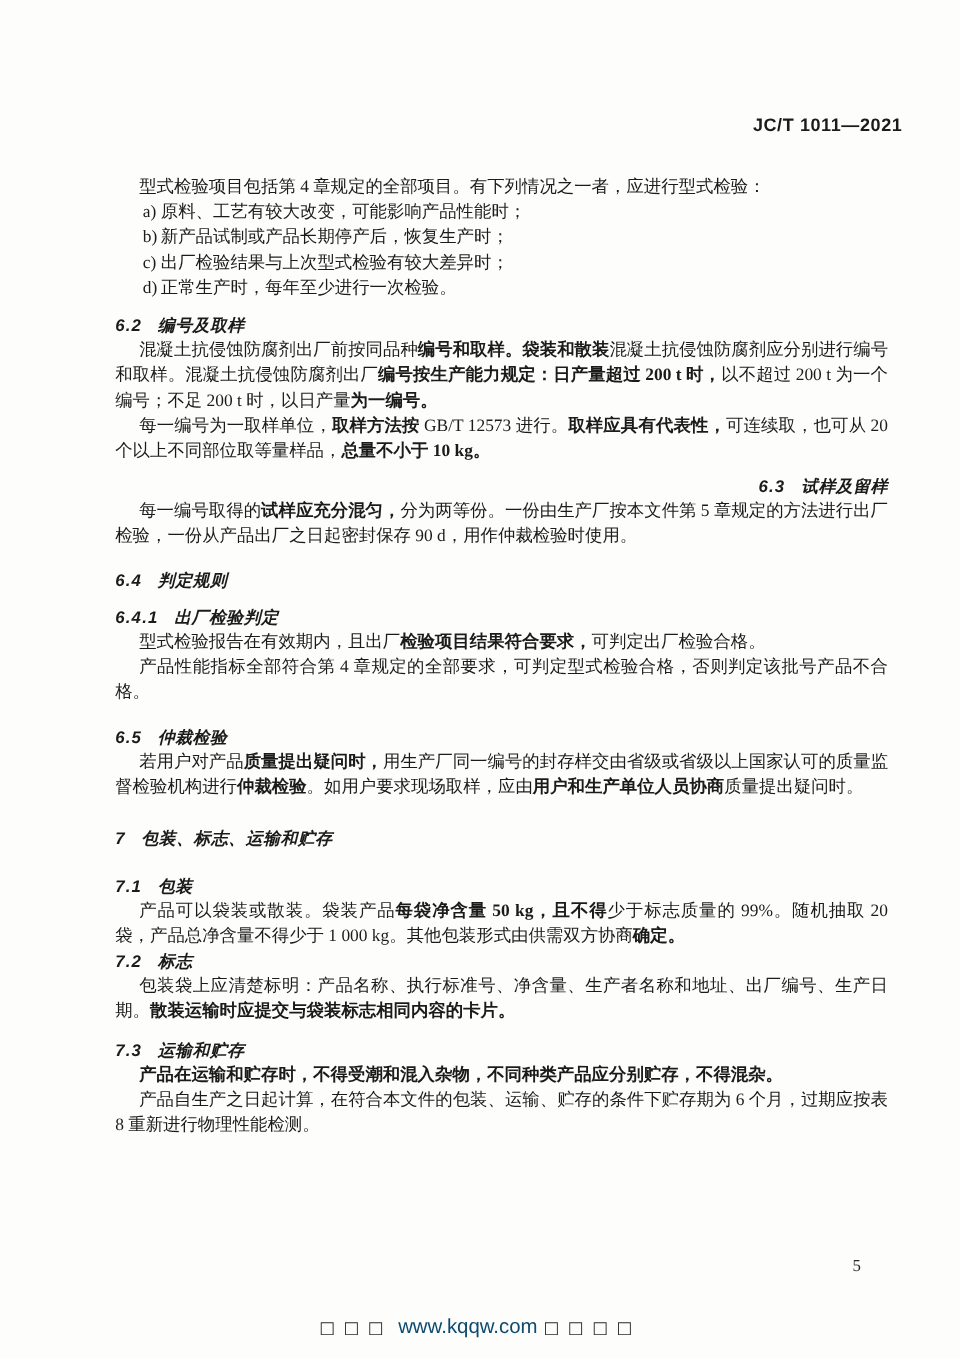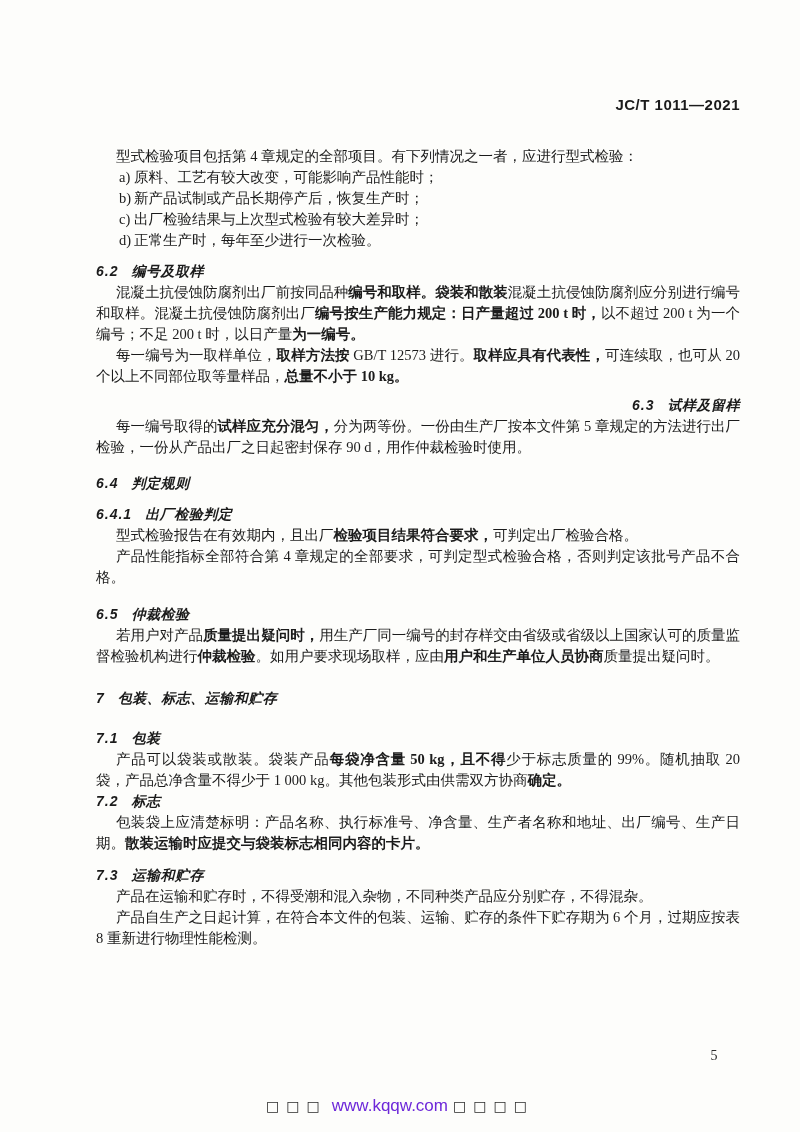--- a/index.html
+++ b/index.html
@@ -1,40 +1,40 @@
 <!DOCTYPE html>
 <html><head>
 <meta charset="utf-8">
 <style>
   html,body{margin:0;padding:0;background:#ffffff;}
   .page{position:relative;width:800px;height:1132px;background:#fdfdfb;overflow:hidden;color:#1b1b1b;}
-  .header{position:absolute;top:96px;left:96px;width:644px;text-align:right;
+  .header{position:absolute;top:96px;left:108px;width:644px;text-align:right;
           font-family:"Liberation Sans","DejaVu Sans",sans-serif;font-weight:bold;
           font-size:15px;letter-spacing:.5px;}
   .content{position:absolute;top:146px;left:96px;width:644px;
            font-family:"Liberation Serif","DejaVu Serif",serif;
            font-size:14.5px;line-height:21px;}
   p.body{margin:0;text-align:justify;}
   .p-indent{text-indent:20px;}
   .seg-b{font-weight:bold;}
   .list{margin:0;}
   .li{position:relative;padding-left:38px;line-height:21px;}
   .li-label{position:absolute;left:23px;font-family:"Liberation Serif","DejaVu Serif",serif;}
   .h{font-family:"Liberation Sans","DejaVu Sans",sans-serif;font-weight:bold;
      font-size:14px;line-height:21px;font-style:italic;}
   .h-num{margin-right:13px;letter-spacing:1px;}
   .h-title{letter-spacing:.5px;}
-  .mt5{margin-top:5px;}.mt6{margin-top:6px;}.mt8{margin-top:8px;text-align:right;}.mt9{margin-top:9px;}
+  .mt5{margin-top:5px;}.mt6{margin-top:6px;font-weight:bold;}.mt8{margin-top:8px;text-align:right;}.mt9{margin-top:9px;}
   .mt10{margin-top:10px;}.mt11{margin-top:11px;}.mt12{}.mt13{margin-top:13px;}
   .mt15{margin-top:15px;}.mt16{margin-top:16px;}.mt19{margin-top:19px;}.mt21{margin-top:21px;}
   .pagenum{position:absolute;top:1048px;right:74px;width:24px;text-align:center;
            font-family:"Liberation Serif","DejaVu Serif",serif;font-size:14px;color:#2a2a2a;}
   .footer{position:absolute;top:1096px;left:0;width:800px;text-align:center;white-space:nowrap;}
   .boxes{font-family:"DejaVu Sans",sans-serif;font-size:14px;letter-spacing:7px;color:#2a2a2a;}
-  .url{font-family:"Liberation Sans","DejaVu Sans",sans-serif;font-size:17px;color:#6d28d9;margin:0 1px;}
+  .url{font-family:"Liberation Sans","DejaVu Sans",sans-serif;font-size:17px;color:#0c4a6e;margin:0 1px;}
 </style>
 </head>
 <body>
 
 <div class="page">
 
   <div class="header">
     <span>JC/T 1011—2021</span>
   </div>
 

